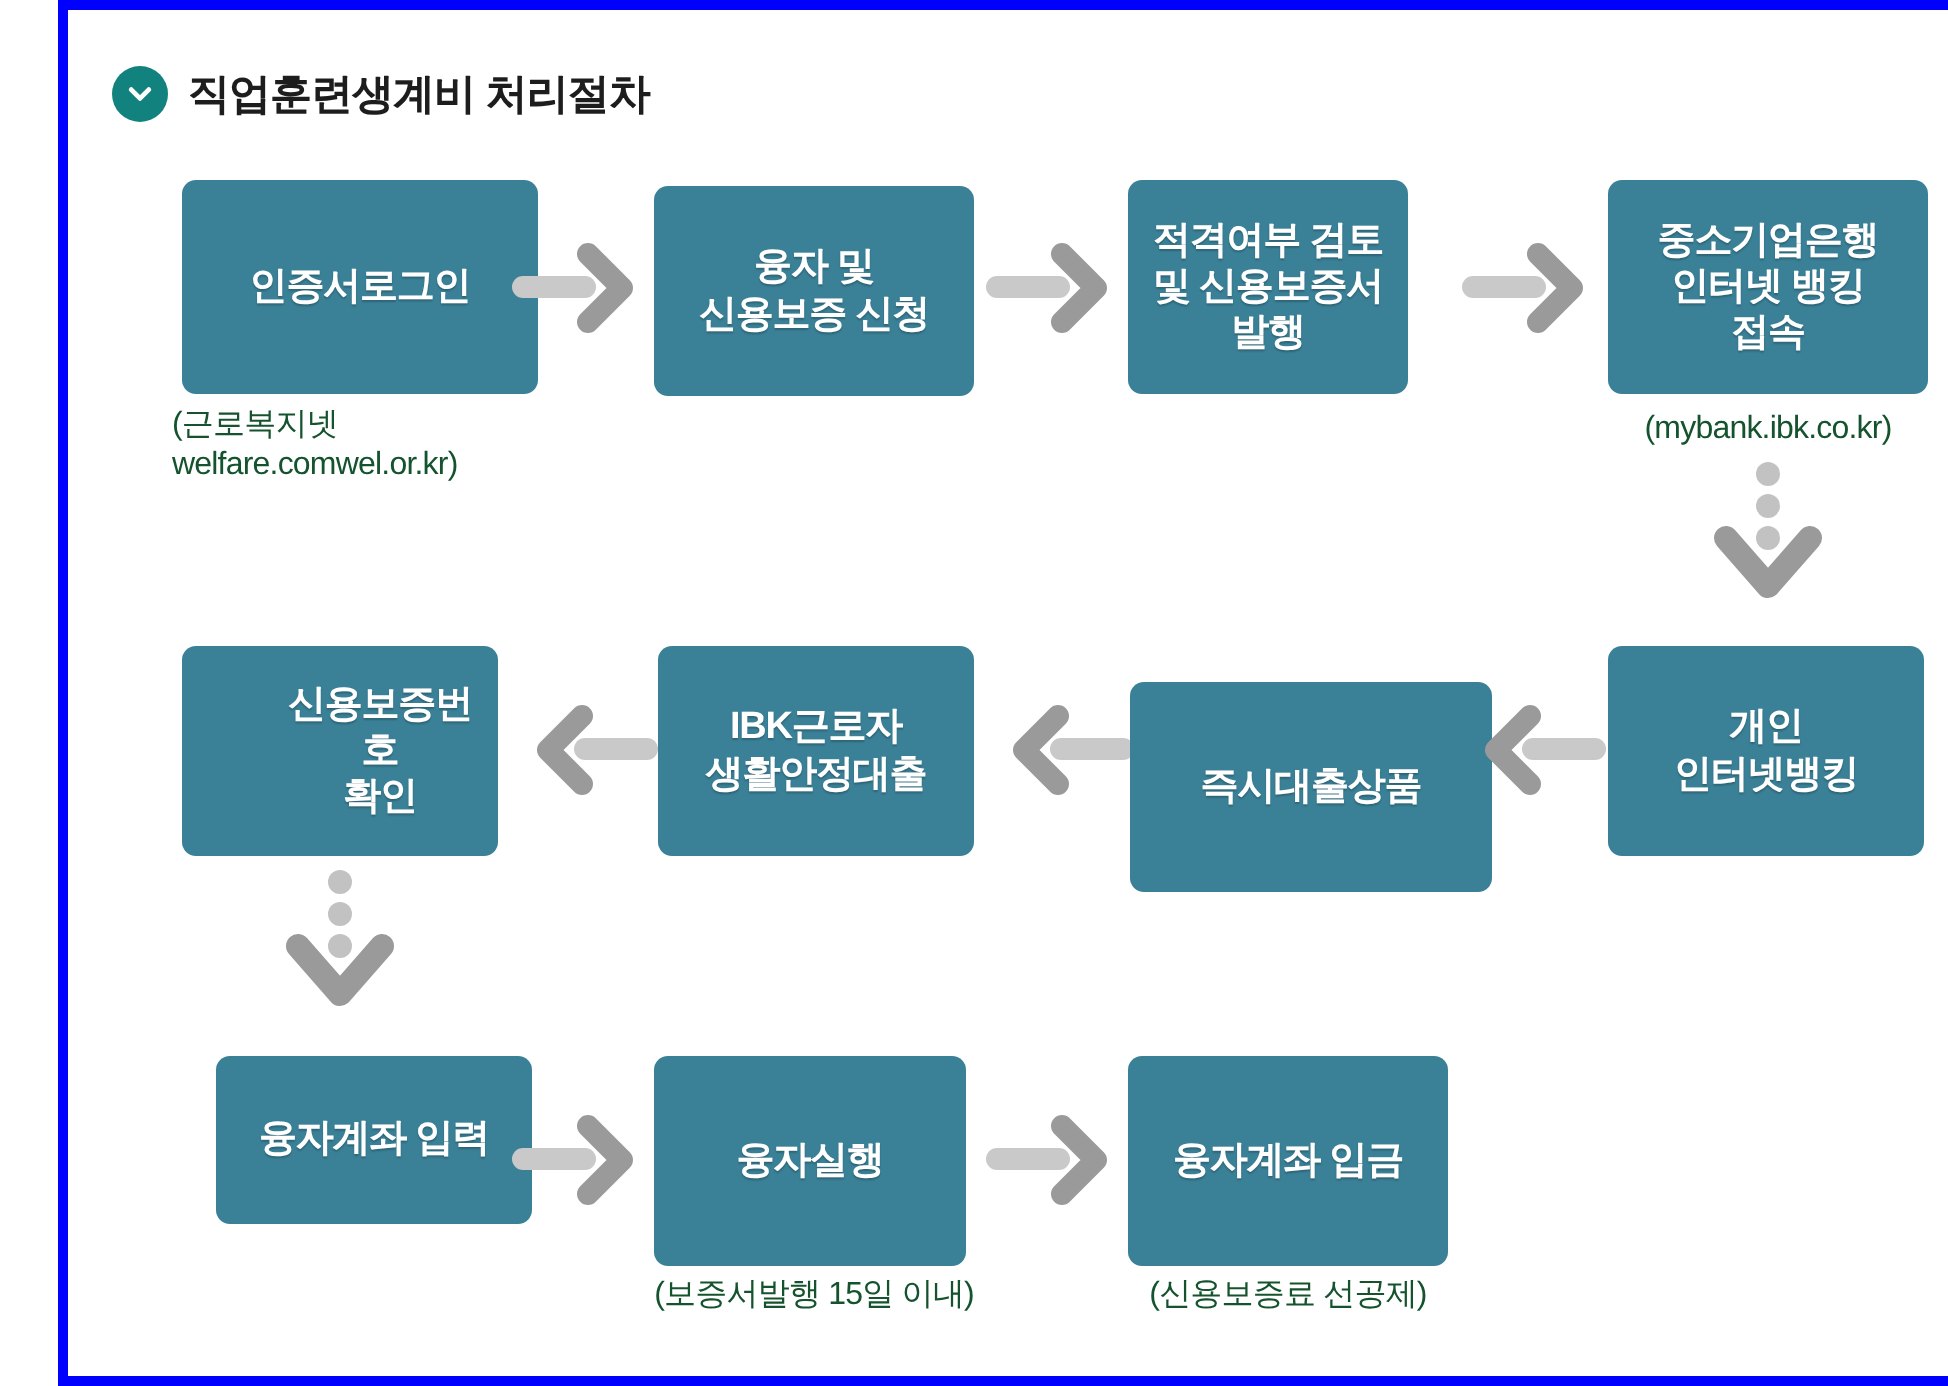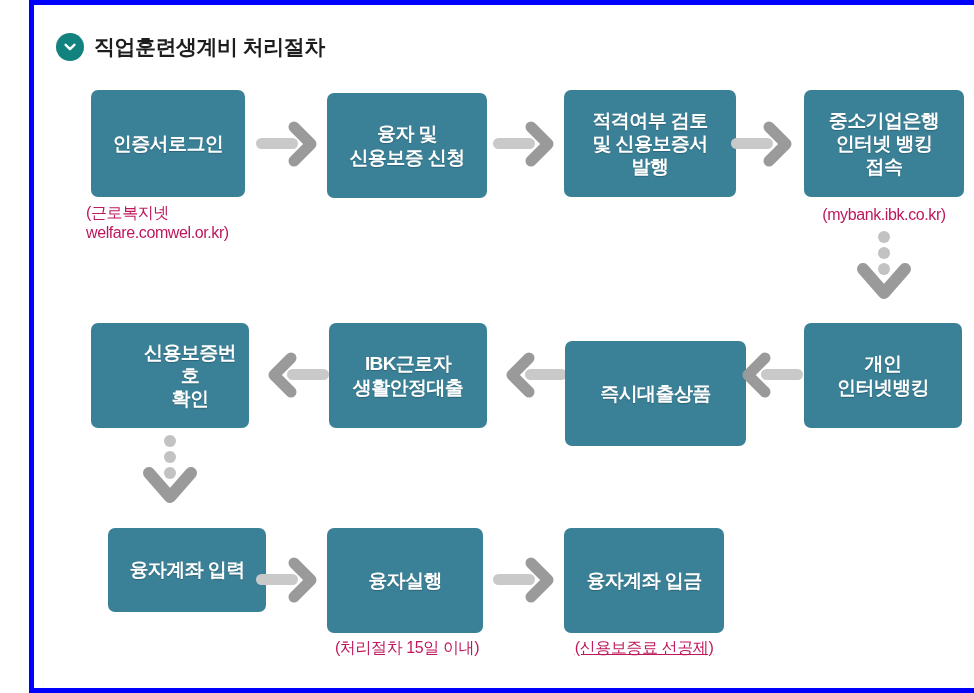--- a/index.html
+++ b/index.html
@@ -67,21 +67,21 @@
     justify-content: center;
     letter-spacing: -0.6px;
     text-shadow: 0 1px 1px rgba(0,0,0,0.22);
     padding: 2px 4px;
     white-space: pre-line;
   }
 
   
   .caption {
     position: absolute;
-    color: #be185d;
+    color: #14532d;
     font-size: 16px;
     line-height: 1.25;
     letter-spacing: -0.4px;
     text-align: center;
     white-space: pre-line;
   }
   .caption.left { text-align: left; }
 
   
   .arrow-h {
@@ -103,42 +103,42 @@
 
   <div class="header">
     <span class="header-icon">
       <svg width="16" height="16" viewBox="0 0 16 16" aria-hidden="true">
         <path d="M3.6 5.8 L8 10.2 L12.4 5.8" fill="none" stroke="#ffffff" stroke-width="2.4" stroke-linecap="round" stroke-linejoin="round"></path>
       </svg>
     </span>
     <span class="header-title">직업훈련생계비 처리절차</span>
   </div>
 
-  <div class="node" style="left:57px; top:85px; width:154px; height:107px;">인증서로그인</div>
+  <div class="node" style="left:57px; top:85px; width:178px; height:107px;">인증서로그인</div>
   <div class="caption left" style="left:52px; top:198px; width:210px;">(근로복지넷
 welfare.comwel.or.kr)</div>
 
   <div class="arrow-h" style="left:222px; top:116px;">
     <svg width="74" height="46" viewBox="0 0 74 46" aria-hidden="true">
       <rect x="0" y="17" width="42" height="11" rx="5.5" fill="#c9c9c9"></rect>
       <path d="M38 6 L55 23 L38 40" fill="none" stroke="#9a9a9a" stroke-width="11" stroke-linecap="round" stroke-linejoin="round"></path>
     </svg>
   </div>
 
   <div class="node" style="left:293px; top:88px; width:160px; height:105px;">융자 및
 신용보증 신청</div>
 
   <div class="arrow-h" style="left:459px; top:116px;">
     <svg width="74" height="46" viewBox="0 0 74 46" aria-hidden="true">
       <rect x="0" y="17" width="42" height="11" rx="5.5" fill="#c9c9c9"></rect>
       <path d="M38 6 L55 23 L38 40" fill="none" stroke="#9a9a9a" stroke-width="11" stroke-linecap="round" stroke-linejoin="round"></path>
     </svg>
   </div>
 
-  <div class="node" style="left:530px; top:85px; width:172px; height:107px;">적격여부 검토
+  <div class="node" style="left:530px; top:85px; width:140px; height:107px;">적격여부 검토
 및 신용보증서
 발행</div>
 
   <div class="arrow-h" style="left:697px; top:116px;">
     <svg width="74" height="46" viewBox="0 0 74 46" aria-hidden="true">
       <rect x="0" y="17" width="42" height="11" rx="5.5" fill="#c9c9c9"></rect>
       <path d="M38 6 L55 23 L38 40" fill="none" stroke="#9a9a9a" stroke-width="11" stroke-linecap="round" stroke-linejoin="round"></path>
     </svg>
   </div>
 
@@ -200,25 +200,25 @@
   <div class="node" style="left:74px; top:523px; width:158px; height:84px;">융자계좌 입력</div>
 
   <div class="arrow-h" style="left:222px; top:552px;">
     <svg width="74" height="46" viewBox="0 0 74 46" aria-hidden="true">
       <rect x="0" y="17" width="42" height="11" rx="5.5" fill="#c9c9c9"></rect>
       <path d="M38 6 L55 23 L38 40" fill="none" stroke="#9a9a9a" stroke-width="11" stroke-linecap="round" stroke-linejoin="round"></path>
     </svg>
   </div>
 
   <div class="node" style="left:293px; top:523px; width:156px; height:105px;">융자실행</div>
-  <div class="caption" style="left:253px; top:633px; width:240px;">(처리절차 15일 이내)</div>
+  <div class="caption" style="left:253px; top:633px; width:240px;">(보증서발행 15일 이내)</div>
 
   <div class="arrow-h" style="left:459px; top:552px;">
     <svg width="74" height="46" viewBox="0 0 74 46" aria-hidden="true">
       <rect x="0" y="17" width="42" height="11" rx="5.5" fill="#c9c9c9"></rect>
       <path d="M38 6 L55 23 L38 40" fill="none" stroke="#9a9a9a" stroke-width="11" stroke-linecap="round" stroke-linejoin="round"></path>
     </svg>
   </div>
 
   <div class="node" style="left:530px; top:523px; width:160px; height:105px;">융자계좌 입금</div>
-  <div class="caption" style="left:500px; top:633px; width:220px;text-decoration:underline;">(신용보증료 선공제)</div>
+  <div class="caption" style="left:500px; top:633px; width:220px;">(신용보증료 선공제)</div>
 
 </div>
 
 </body></html>

